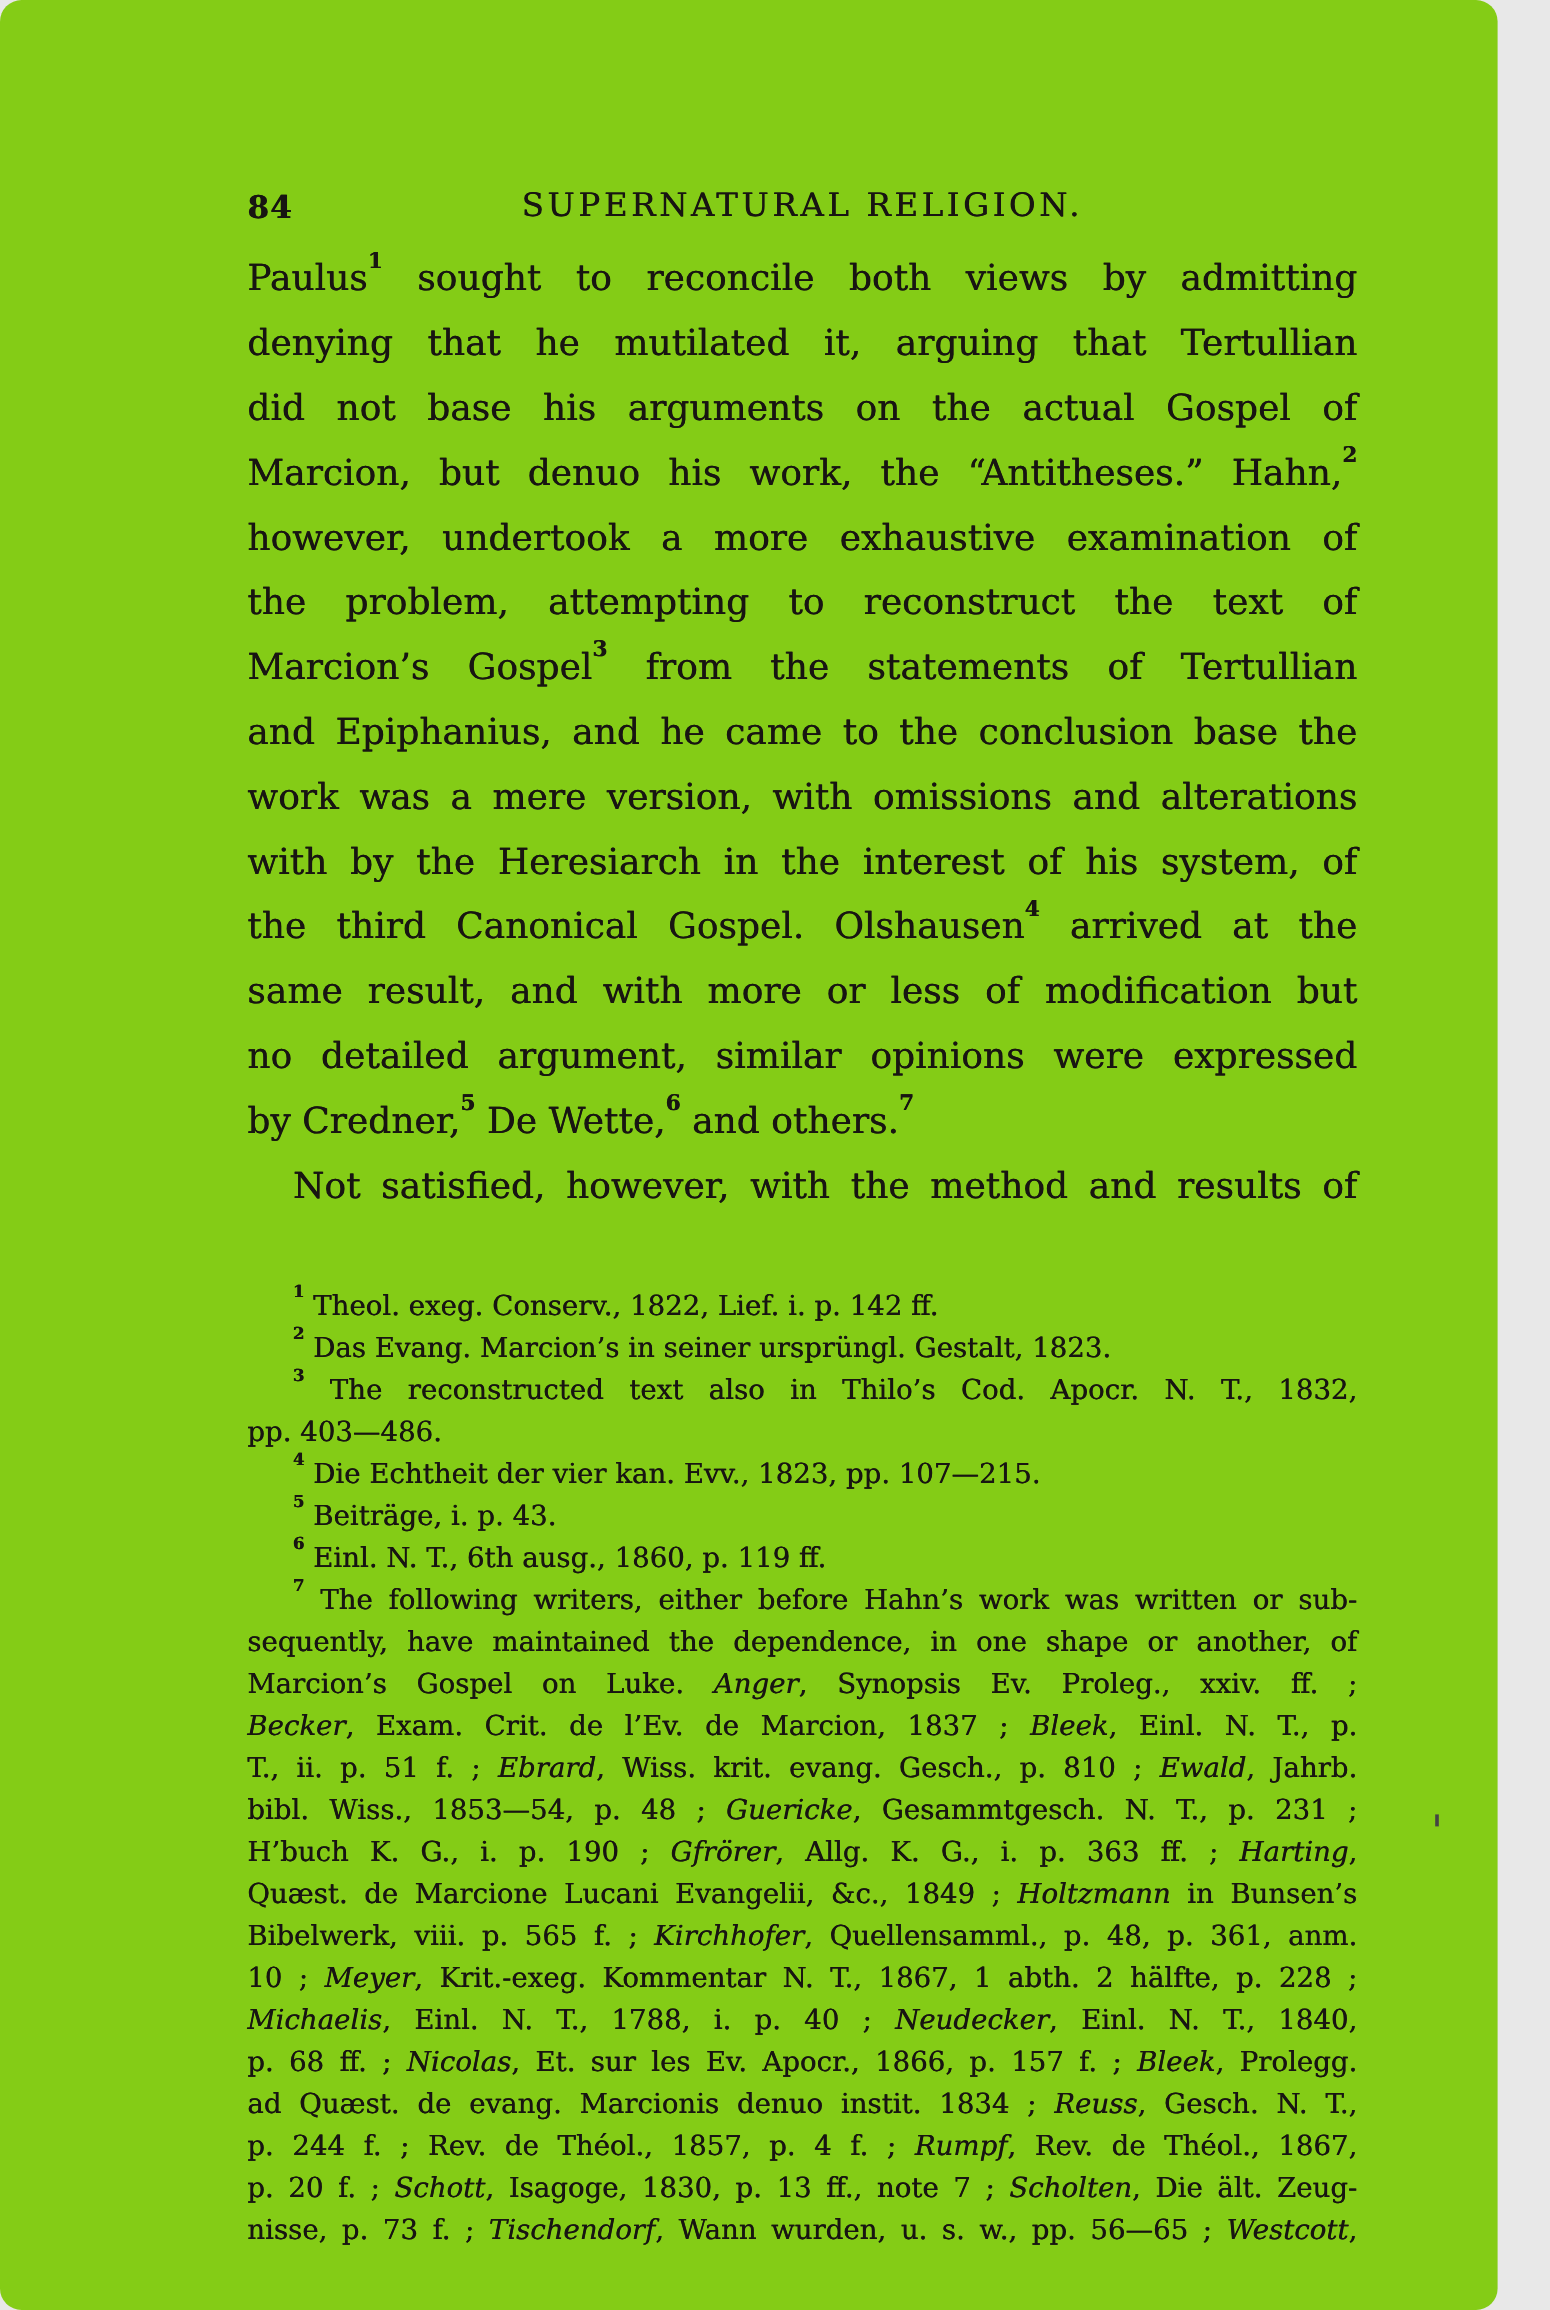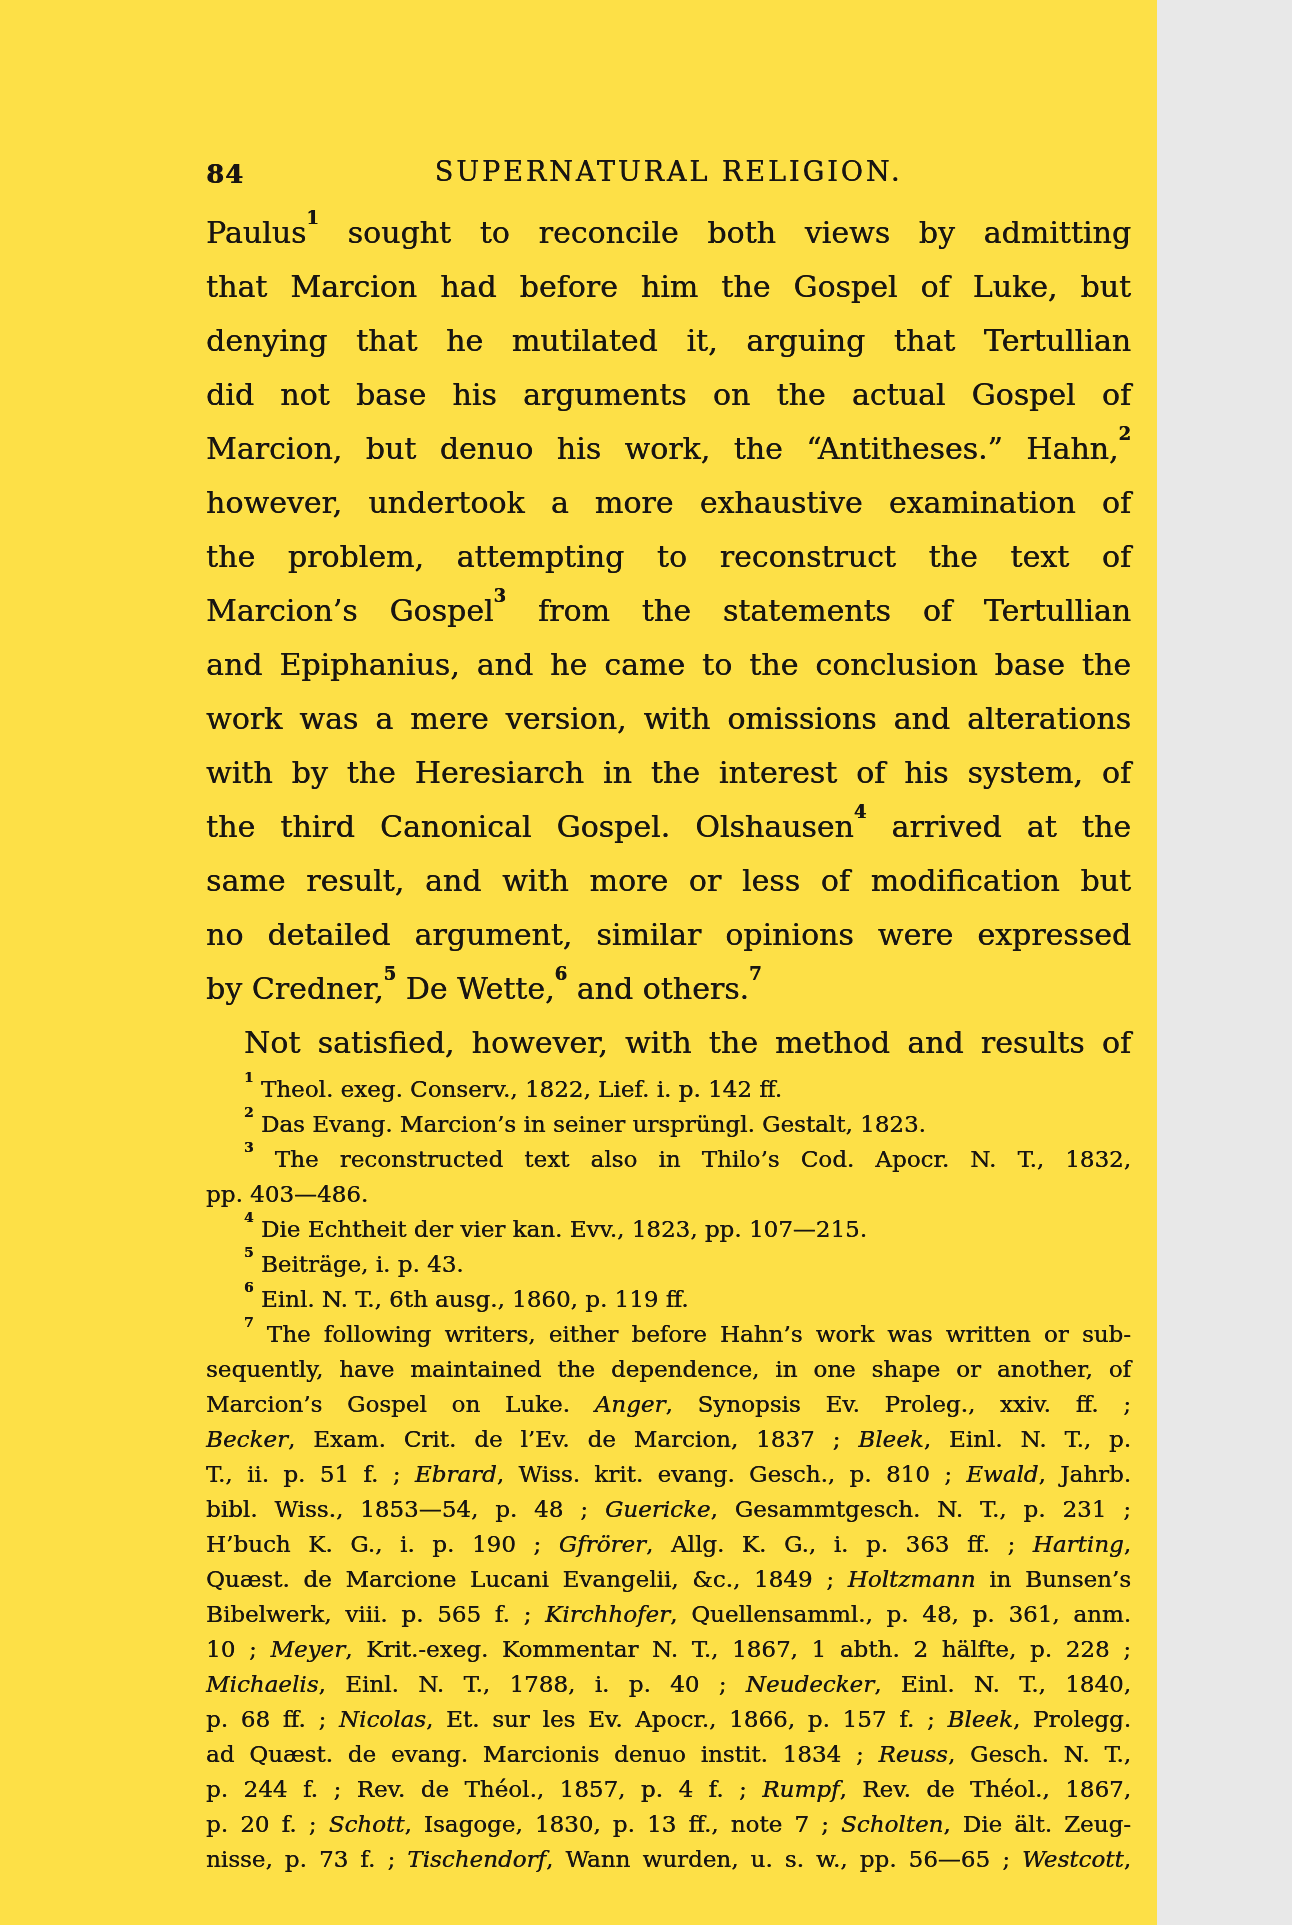--- a/index.html
+++ b/index.html
@@ -1,22 +1,23 @@
 <!DOCTYPE html>
 <html><head>
 <meta charset="utf-8">
 <style>
   html,body{margin:0;padding:0;background:#e8e8e8;}
   .page{
     position:relative;
-    width:1157px;height:1925px;
-    background:#fde047;
+    width:1248px;height:1925px;
+    background:#84cc16;
     color:#181512;
     font-family:"DejaVu Serif","Liberation Serif",serif;
     overflow:hidden;
+    border-radius:18px;
   }
   
   .header{position:absolute;top:156px;left:206px;width:925px;height:40px;}
   .pageno{
     position:absolute;left:0;top:3px;
     font-size:26px;font-weight:bold;letter-spacing:1px;
     text-shadow:0.4px 0 0 currentColor;
   }
   .runtitle{
     display:block;text-align:center;
@@ -63,21 +64,20 @@
 
 <div class="page">
 
   <div class="header">
     <span class="pageno">84</span>
     <span class="runtitle">SUPERNATURAL RELIGION.</span>
   </div>
 
   <div class="bodytext">
       <div class="tline"><span>Paulus</span><sup>1</sup><span> sought to reconcile both views by admitting</span></div>
-      <div class="tline"><span>that Marcion had before him the Gospel of Luke, but</span></div>
       <div class="tline"><span>denying that he mutilated it, arguing that Tertullian</span></div>
       <div class="tline"><span>did not base his arguments on the actual Gospel of</span></div>
       <div class="tline"><span>Marcion, but denuo his work, the “Antitheses.” Hahn,</span><sup>2</sup></div>
       <div class="tline"><span>however, undertook a more exhaustive examination of</span></div>
       <div class="tline"><span>the problem, attempting to reconstruct the text of</span></div>
       <div class="tline"><span>Marcion’s Gospel</span><sup>3</sup><span> from the statements of Tertullian</span></div>
       <div class="tline"><span>and Epiphanius, and he came to the conclusion base the</span></div>
       <div class="tline"><span>work was a mere version, with omissions and alterations</span></div>
       <div class="tline"><span>with by the Heresiarch in the interest of his system, of</span></div>
       <div class="tline"><span>the third Canonical Gospel.  Olshausen</span><sup>4</sup><span> arrived at the</span></div>

